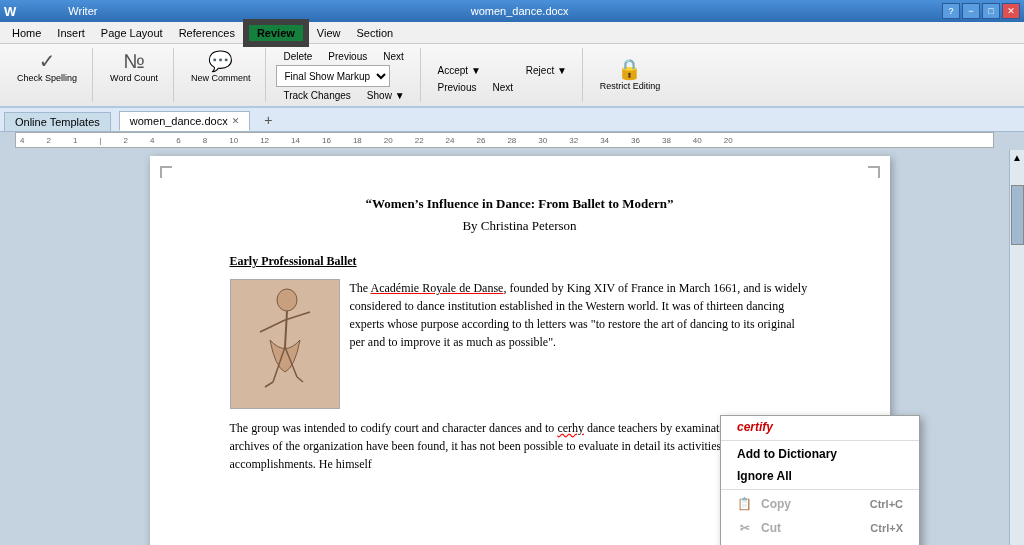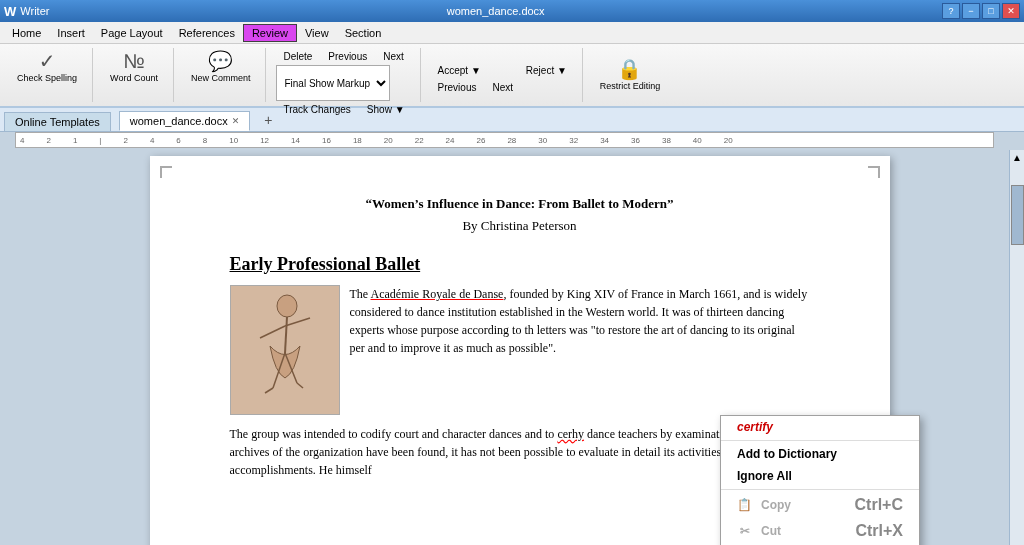--- a/index.html
+++ b/index.html
@@ -26,21 +26,21 @@
     .menu-bar {
       background: #f0f0f0;
       height: 22px;
       display: flex;
       align-items: center;
       padding: 0 4px;
       border-bottom: 1px solid #ccc;
       font-size: 11px;
     }
     .menu-item { padding: 2px 8px; cursor: pointer; }
-    .menu-item.active { background: #d946ef; border: 1px solid #404040; }
+    .menu-item.active { background: #15803d; border: 6px solid #404040; font-weight: bold; }
 
     
     .ribbon {
       background: linear-gradient(to bottom, #f8f8f8, #e8e8e8);
       border-bottom: 2px solid #b0c8e0;
       padding: 4px 6px;
       display: flex;
       align-items: flex-start;
       gap: 6px;
       height: 64px;
@@ -73,21 +73,21 @@
       font-size: 10px;
       border: 1px solid transparent;
       border-radius: 2px;
       white-space: nowrap;
     }
     .dropdown-select {
       font-size: 10px;
       border: 1px solid #aaa;
       background: white;
       padding: 1px 3px;
-      height: 36px;
+      height: 22px;
     }
     .ribbon-row { display: flex; align-items: center; gap: 2px; }
 
     
     .tabs-bar {
       background: #dce8f5;
       height: 24px;
       display: flex;
       align-items: flex-end;
       padding: 0 4px;
@@ -160,21 +160,21 @@
       margin-bottom: 6px;
       font-weight: bold;
     }
     .doc-subtitle {
       text-align: center;
       font-size: 13px;
       font-family: 'Times New Roman', Times, serif;
       margin-bottom: 20px;
     }
     .section-heading {
-      font-size: 18px;
+      font-size: 12px;
       font-family: 'Times New Roman', Times, serif;
       font-weight: bold;
       text-decoration: underline;
       margin-bottom: 10px;
     }
     .doc-body {
       font-size: 12px;
       font-family: 'Times New Roman', Times, serif;
       line-height: 1.5;
     }
@@ -212,38 +212,38 @@
       cursor: pointer;
       display: flex;
       align-items: center;
       justify-content: space-between;
       font-weight: bold;
     }
     .ctx-item.suggestion { color: #cc0000; font-style: italic; }
     .ctx-separator { height: 1px; background: #ddd; margin: 2px 0; }
     .ctx-item-left { display: flex; align-items: center; gap: 8px; }
     .ctx-icon { width: 16px; height: 16px; display: flex; align-items: center; justify-content: center; font-size: 12px; }
-    .ctx-shortcut { color: #888; font-size: 16px; }
+    .ctx-shortcut { color: #888; font-size: 11px; }
     .ctx-item.disabled { color: #aaa; cursor: default; }
 
     
     .corner-mark {
       width: 12px; height: 12px;
       border-left: 2px solid #aaa;
       border-top: 2px solid #aaa;
       position: absolute;
     }
   </style>
 </head>
 <body>
 
 <div class="title-bar">
   <div class="title-bar-left">
     <span class="title-bar-icon">W</span>
-    <span style="font-size:11px;">Writer</span>
+    <span style="font-size:11px;margin-left:48px;">Writer</span>
   </div>
   <span class="title-bar-title">women_dance.docx</span>
   <div class="title-bar-controls">
     <div class="title-btn">?</div>
     <div class="title-btn">−</div>
     <div class="title-btn">□</div>
     <div class="title-btn close">✕</div>
   </div>
 </div>
 

